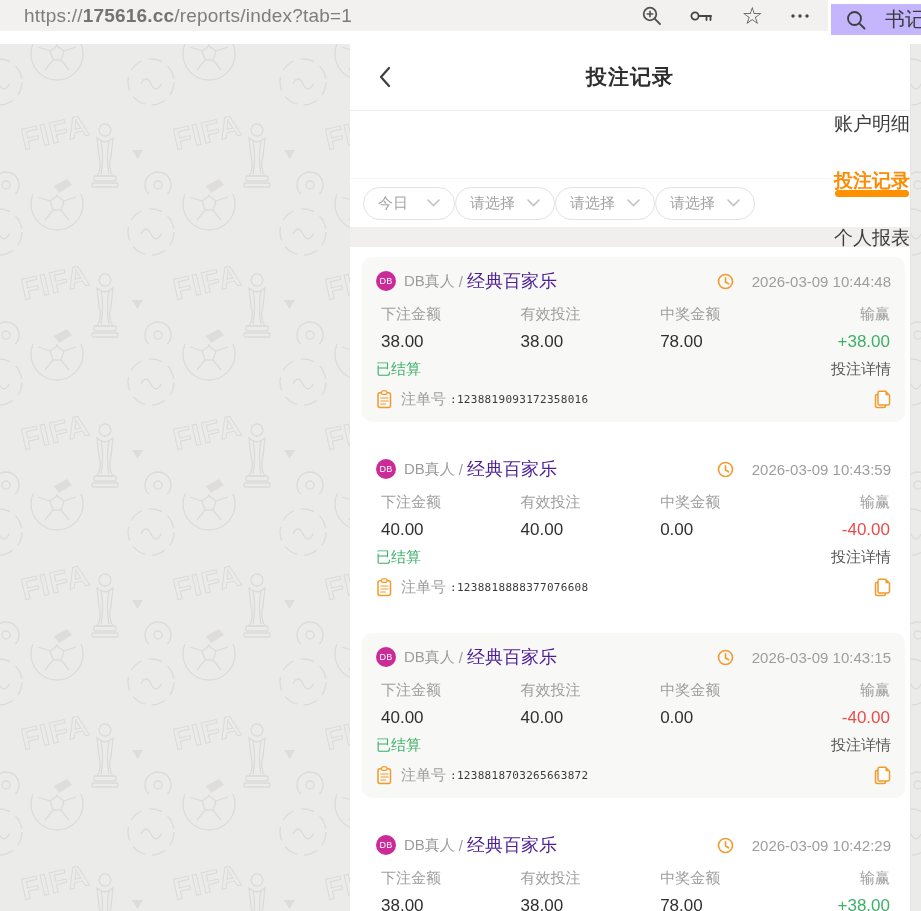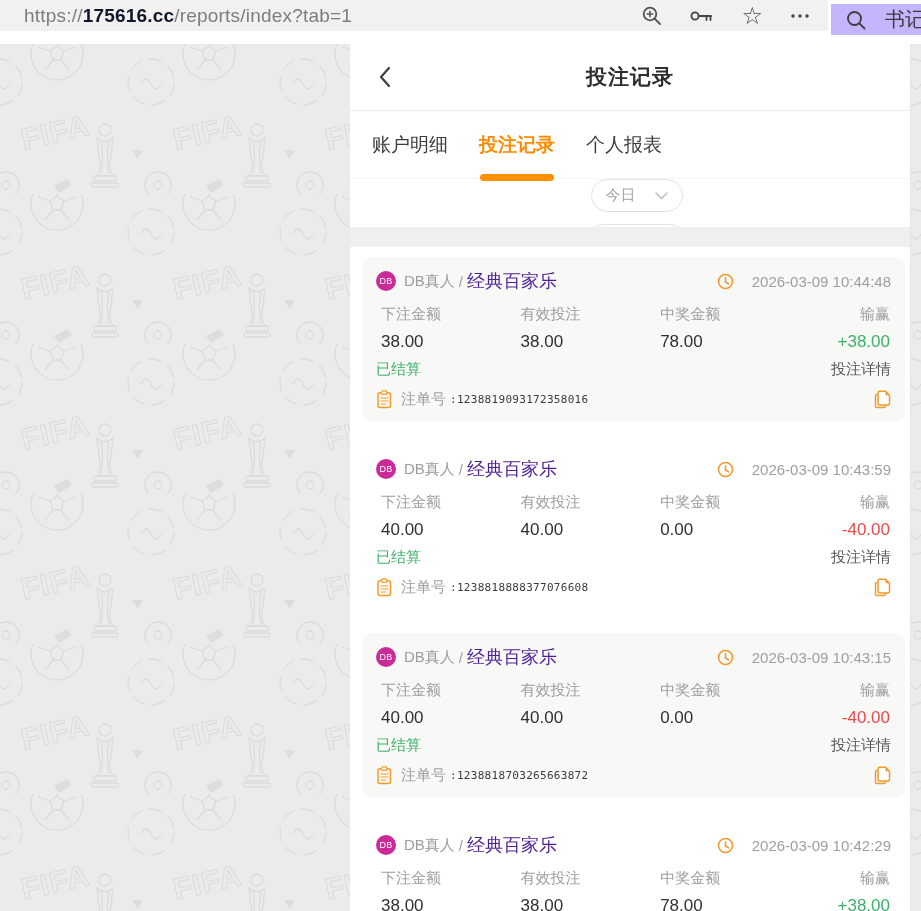--- a/index.html
+++ b/index.html
@@ -5,50 +5,50 @@
   html,body{margin:0;padding:0;background:#fff;}
   .screen{position:relative;width:921px;height:911px;overflow:hidden;background:#fff;
           font-family:"Liberation Sans","DejaVu Sans",sans-serif;}
 
   
   .addr-bar{position:absolute;left:0;top:0;width:828px;height:31px;background:#f2f1f0;
             display:flex;align-items:center;box-sizing:border-box;padding:0 18px 0 24px;}
   .addr-side{position:absolute;left:831px;top:4px;width:90px;height:31px;background:#c4b5fd;
              display:flex;align-items:center;box-sizing:border-box;padding-left:14px;overflow:hidden;}
   .url{font-size:19px;color:#7d7d7d;white-space:nowrap;letter-spacing:.2px;}
-  .url b{color:#0f172a;font-weight:bold;}
+  .url b{color:#737373;font-weight:bold;}
   .addr-icons{margin-left:auto;display:flex;align-items:center;gap:27px;}
   .abtn{display:flex;align-items:center;justify-content:center;cursor:pointer;}
   .star-glyph{font-size:24px;color:#474747;line-height:1;font-family:"DejaVu Sans",sans-serif;}
   .side-divider{width:1px;height:18px;background:#d9d8d7;margin:0 8px 0 10px;}
   .side-label{font-size:20px;color:#3a3a3a;white-space:nowrap;}
 
   
   .bg-pattern{position:absolute;left:0;top:44px;width:921px;height:867px;}
 
   
   .panel{position:absolute;left:350px;top:44px;width:561px;height:867px;background:#fff;
          box-sizing:border-box;border-right:1px solid #e5e4e3;overflow:hidden;}
 
   .panel-header{position:relative;height:66px;border-bottom:1px solid #ededec;
                 display:flex;align-items:center;justify-content:center;}
   .back-btn{position:absolute;left:24px;top:50%;transform:translateY(-50%);cursor:pointer;
             display:flex;align-items:center;}
   .page-title{font-size:21px;color:#2e2e2e;font-weight:600;letter-spacing:1px;}
 
   .tabs{display:flex;align-items:flex-end;height:67px;padding-left:22px;gap:31px;
-        border-bottom:1px solid #f6f6f5;overflow:visible;}
+        border-bottom:1px solid #f6f6f5;overflow:visible;flex-direction:column;}
   .tab{position:relative;height:100%;display:flex;align-items:center;font-size:19px;
        color:#3c3c3c;cursor:pointer;}
   .tab.active{color:#ff8a00;font-weight:bold;}
   .tab-underline{position:absolute;left:50%;transform:translateX(-50%);bottom:-3px;
                  width:74px;height:7px;border-radius:4px;background:#ff9000;}
 
-  .filters{display:flex;align-items:center;height:48px;padding-left:13px;gap:12px;
-           overflow:hidden;white-space:nowrap;flex-direction:column;}
+  .filters{display:flex;align-items:center;height:48px;padding-left:13px;
+           overflow:hidden;white-space:nowrap;}
   .pill{flex:none;display:inline-flex;align-items:center;justify-content:space-between;
         min-width:92px;height:33px;box-sizing:border-box;border:1px solid #e3e2e1;
         border-radius:17px;padding:0 14px;font-size:15px;color:#a3a3a3;background:#fff;
         cursor:pointer;gap:12px;}
 
   .band{height:20px;background:#f0efee;}
 
   
   .record-list{padding:10px 5px 0 12px;background:#fff;}
   .card{border-radius:10px;background:#fff;padding:12px 14px 13px;margin-bottom:23px;}

